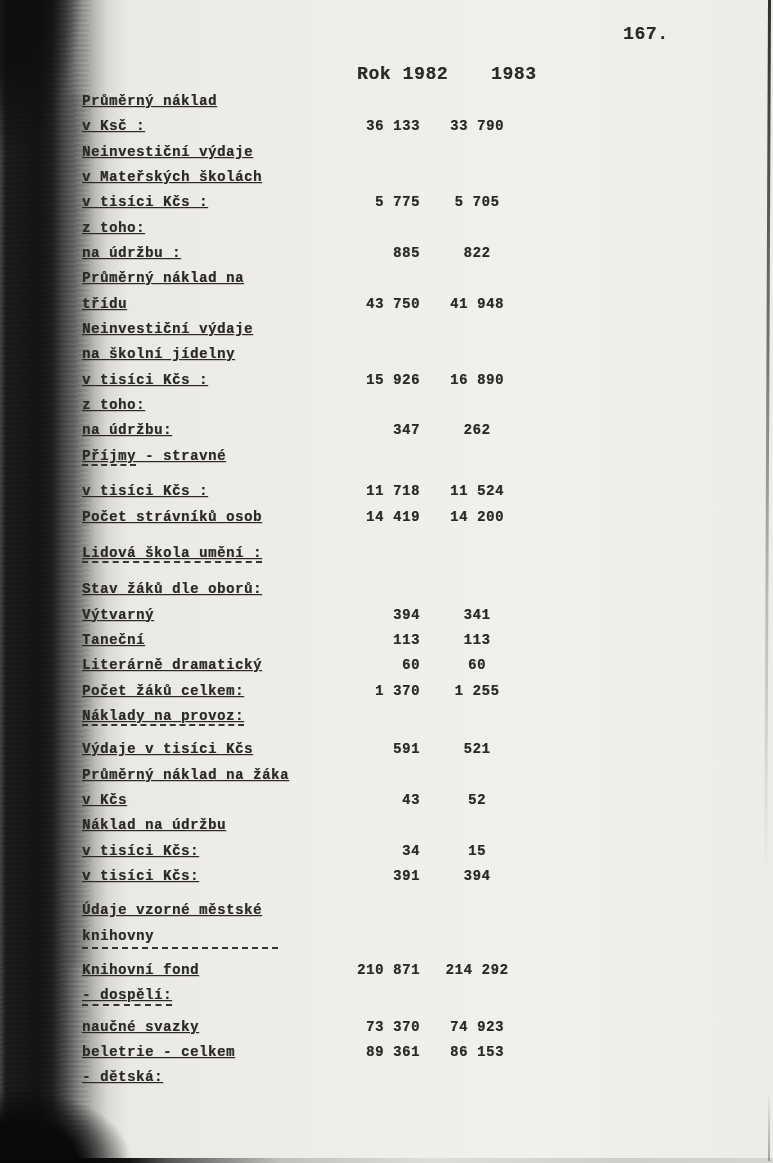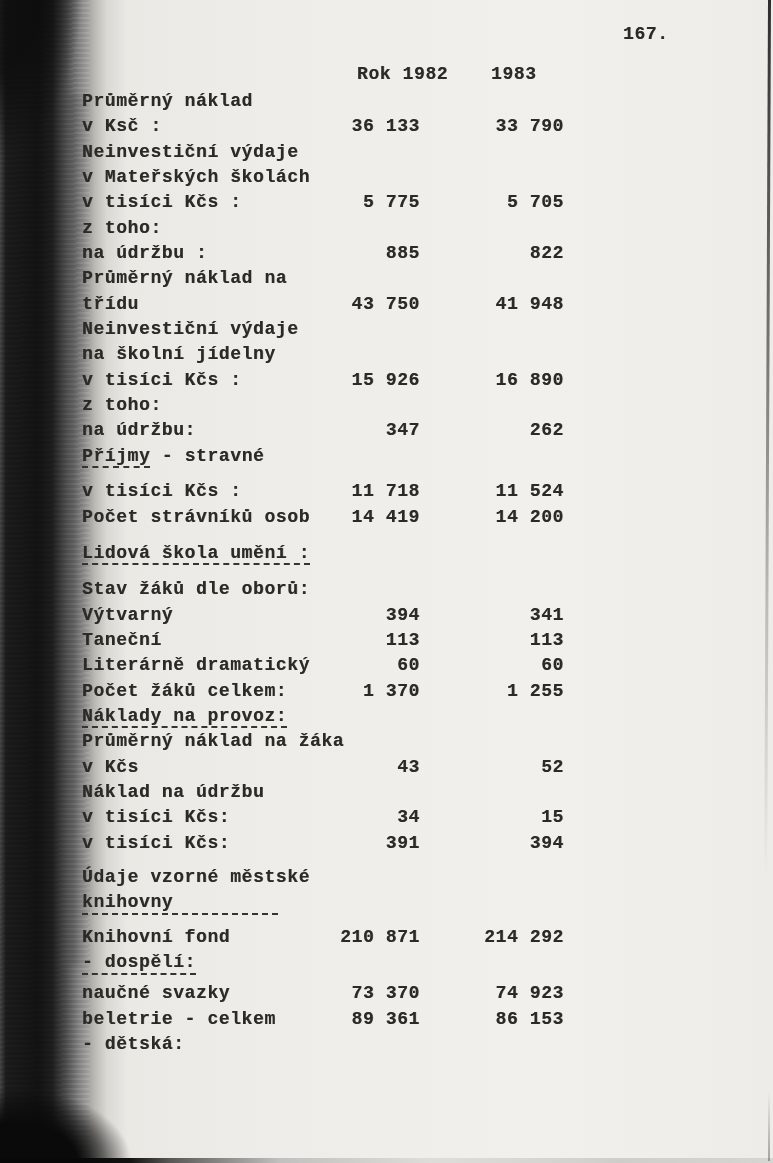--- a/index.html
+++ b/index.html
@@ -55,25 +55,25 @@
     position: absolute; bottom:2px; right:3px; width:2px; height:70px;
     background: linear-gradient(0deg, rgba(90,90,90,0.5), rgba(120,120,120,0));
   }
   
   .ink { text-shadow: 0.4px 0.4px 0.6px rgba(43,42,39,0.55); letter-spacing: 0.6px; }
   .page-number { position: absolute; left: 623px; top: 24px; font-size: 18px; }
   .col-header { position: absolute; top: 64px; font-size: 18px; }
   .col-header-1 { left: 357px; text-align: right; }
   .col-header-2 { left: 491px; }
   .rows { position: absolute; left: 82px; top: 89px; width: 640px; }
-  .row { position: relative; height: 25.35px; line-height: 25.35px; font-size: 18px; white-space: pre; }
+  .row { position: relative; height: 25.35px; line-height: 25.35px; font-size: 14px; white-space: pre; text-decoration: underline; }
   .label { position: relative; }
   .v1, .v2 { position: absolute; top:0; text-align: right; }
   .v1 { left: 206px; width: 132px; }
-  .v2 { left: 350px; width: 132px; }
+  .v2 { left: 329px; width: 132px; text-align: center; }
   .u  { border-bottom: 2.2px dashed #36342f; padding-bottom: 0.5px; }
   .u-ext { display: inline-block; width: 196px; line-height: 22px;
            border-bottom: 2.2px dashed #36342f; }
   .smudge {
     position:absolute; left:70px; top:95px; width:22px; height:870px;
     background: linear-gradient(90deg, rgba(40,40,40,0.22), rgba(40,40,40,0));
     filter: blur(2px);
   }
 </style>
 </head>
@@ -111,20 +111,21 @@
       <div class="row"><span class="label"><span class="u">Příjmy</span> - stravné</span></div>
       <div class="row" style="margin-top: 10px;"><span class="label">v tisíci Kčs :</span><span class="v1">11 718</span><span class="v2">11 524</span></div>
       <div class="row"><span class="label">Počet strávníků osob</span><span class="v1">14 419</span><span class="v2">14 200</span></div>
       <div class="row" style="margin-top: 11px;"><span class="label u">Lidová škola umění :</span></div>
       <div class="row" style="margin-top: 11px;"><span class="label">Stav žáků dle oborů:</span></div>
       <div class="row"><span class="label">Výtvarný</span><span class="v1">394</span><span class="v2">341</span></div>
       <div class="row"><span class="label">Taneční</span><span class="v1">113</span><span class="v2">113</span></div>
       <div class="row"><span class="label">Literárně dramatický</span><span class="v1">60</span><span class="v2">60</span></div>
       <div class="row"><span class="label">Počet žáků celkem:</span><span class="v1">1 370</span><span class="v2">1 255</span></div>
       <div class="row"><span class="label u">Náklady na provoz:</span></div>
+      <div class="row" style="margin-top: 8px;"><span class="label">Výdaje v tisíci Kčs</span><span class="v1">591</span><span class="v2">521</span></div>
       <div class="row"><span class="label">Průměrný náklad na žáka</span></div>
       <div class="row"><span class="label">v Kčs</span><span class="v1">43</span><span class="v2">52</span></div>
       <div class="row"><span class="label">Náklad na údržbu</span></div>
       <div class="row"><span class="label">v tisíci Kčs:</span><span class="v1">34</span><span class="v2">15</span></div>
       <div class="row"><span class="label">v tisíci Kčs:</span><span class="v1">391</span><span class="v2">394</span></div>
       <div class="row" style="margin-top: 9px;"><span class="label">Údaje vzorné městské</span></div>
       <div class="row"><span class="label"><span class="u-ext">knihovny</span></span></div>
       <div class="row" style="margin-top: 9px;"><span class="label">Knihovní fond</span><span class="v1">210 871</span><span class="v2">214 292</span></div>
       <div class="row"><span class="label u">- dospělí:</span></div>
       <div class="row" style="margin-top: 6px;"><span class="label">naučné svazky</span><span class="v1">73 370</span><span class="v2">74 923</span></div>

